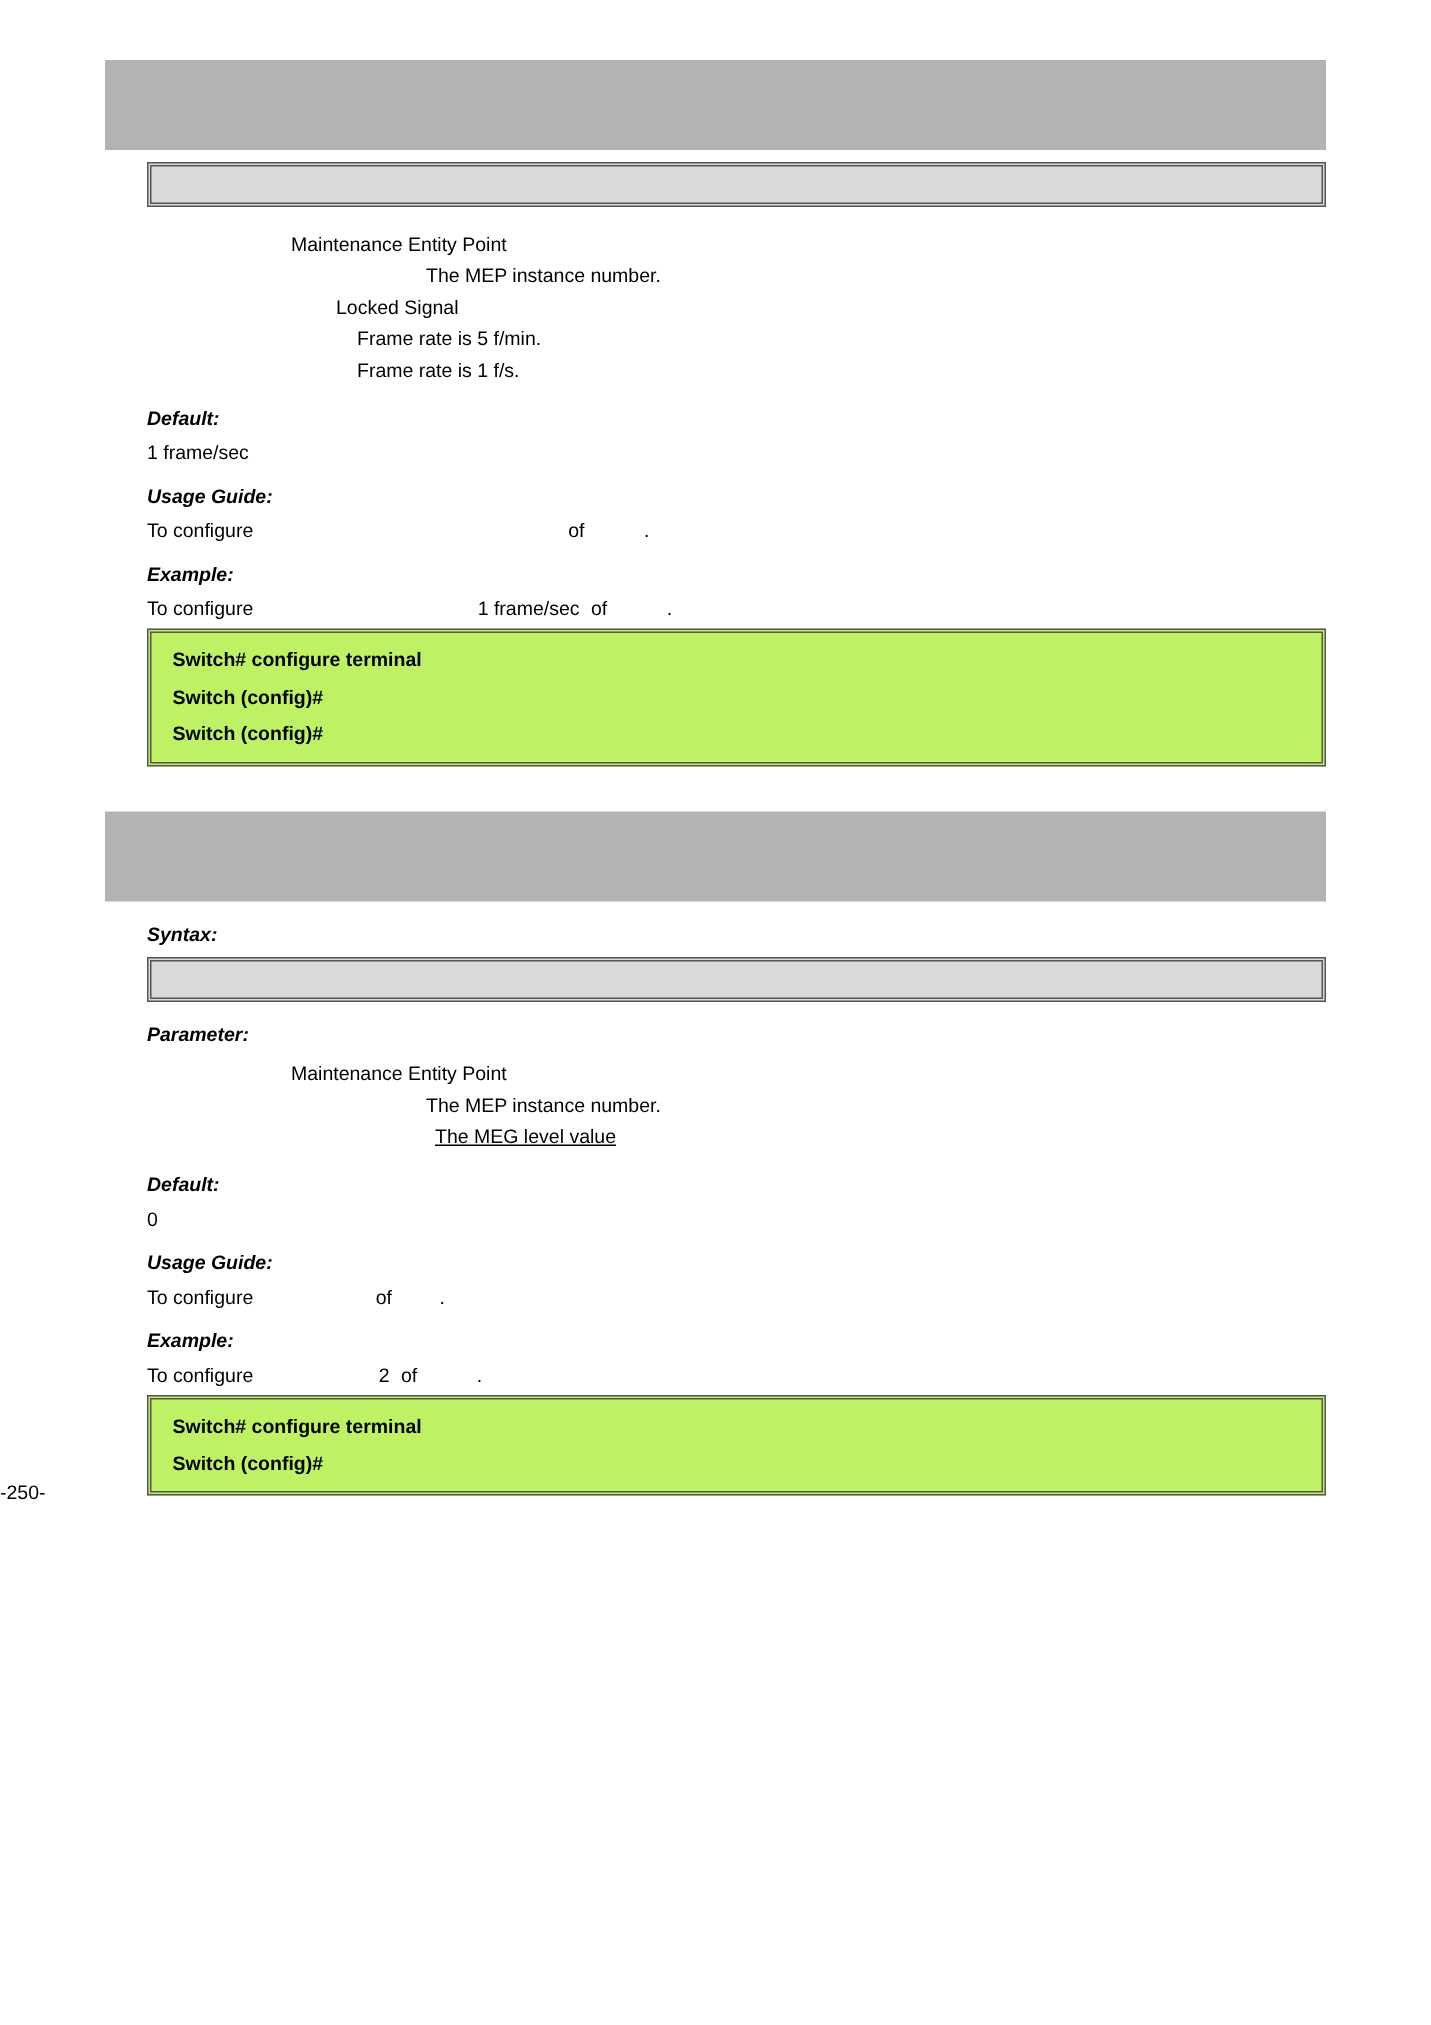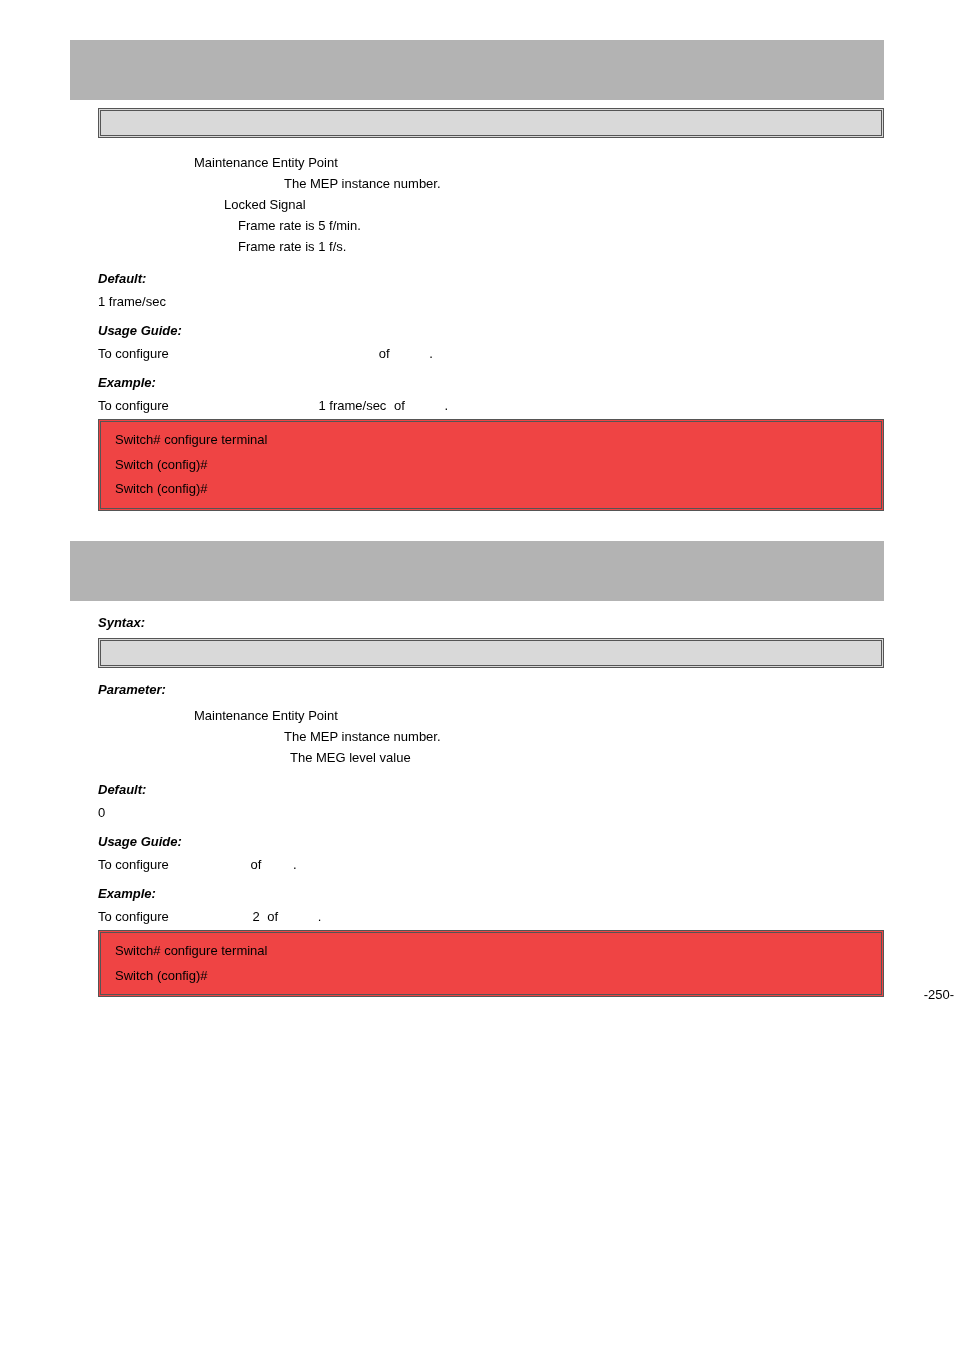--- a/index.html
+++ b/index.html
@@ -42,31 +42,32 @@
   .def-table td {
     vertical-align: top;
     padding: 3px 0;
   }
   .def-left {
     width: 96px;
   }
   .def-right-indent1 { padding-left: 42px; }
   .example-box {
     border: 3px double #555;
-    background: #ef4444;
+    background: #bef264;
     padding: 6px 14px;
     margin-top: 6px;
     line-height: 1.9;
+    font-weight: bold;
   }
   .page-number {
     position: absolute;
     bottom: 20px;
     left: 0;
     right: 0;
-    text-align: right;
+    text-align: left;
     font-size: 13px;
   }
   .of-line {
     display: flex;
     gap: 210px;
   }
 </style>
 </head>
 <body>
 
@@ -143,21 +144,21 @@
           <tr>
         <td class="def-left"></td>
         <td class="def-right-indent1">Maintenance Entity Point</td>
       </tr>
       <tr>
         <td class="def-left"></td>
         <td style="padding-left:90px;">The MEP instance number.</td>
       </tr>
       <tr>
         <td class="def-left"></td>
-        <td style="padding-left:96px;">The MEG level value</td>
+        <td style="padding-left:96px;text-decoration:underline;">The MEG level value</td>
       </tr>
     </tbody>
       </table>
 
     <div class="section-label">Default:</div>
     <div>0</div>
 
     <div class="section-label">Usage Guide:</div>
     <div>
       <span>To configure</span>

